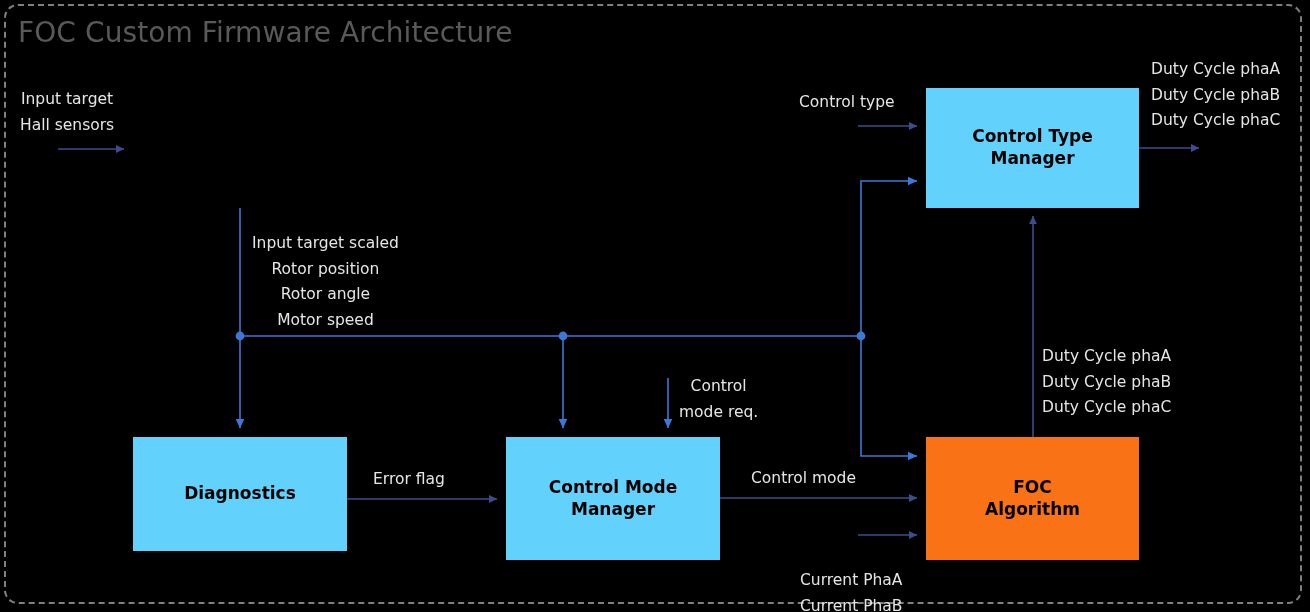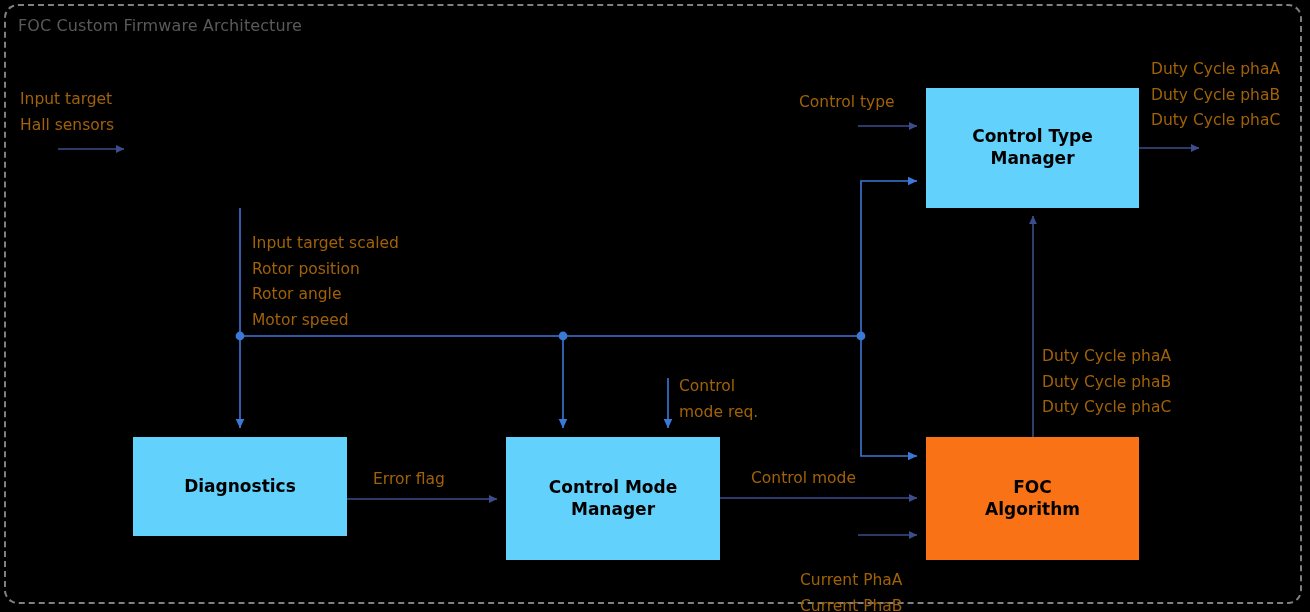--- a/index.html
+++ b/index.html
@@ -24,21 +24,21 @@
     height: 600px;
     border: 2px dashed #808080;
     border-radius: 14px;
     box-sizing: border-box;
     pointer-events: none;
   }
   .title {
     position: absolute;
     left: 18px;
     top: 16px;
-    font-size: 16px;
+    font-size: 28px;
     color: #595959;
     letter-spacing: 0.1px;
     white-space: nowrap;
   }
   .node {
     position: absolute;
     box-sizing: border-box;
     display: flex;
     align-items: center;
     justify-content: center;
@@ -46,24 +46,25 @@
     font-size: 17px;
     font-weight: bold;
     color: #000000;
     line-height: 1.28;
   }
   .node.cyan { background: #62D2FC; }
   .node.pink { background: #f97316; }
 
   .lbl {
     position: absolute;
-    color: #a16207;
+    color: #e5e5e5;
     font-size: 15.5px;
     line-height: 1.66;
     white-space: pre;
+    text-align: center;
   }
 
   svg.wires {
     position: absolute;
     left: 0;
     top: 0;
     width: 1310px;
     height: 612px;
     pointer-events: none;
     overflow: visible;
@@ -135,21 +136,21 @@
     </g>
 
     <g>
       <path d="M1139,148 L1199,148" stroke="#3B4E8C" stroke-width="1.6" fill="none" marker-end="url(#ar-dark)"></path>
     </g>
   </svg>
 
 
   <div class="node cyan" style="left:926px; top:88px; width:213px; height:120px;">Control Type<br>Manager</div>
 
-  <div class="node cyan" style="left:133px; top:437px; width:214px; height:99px;">Diagnostics</div>
+  <div class="node cyan" style="left:133px; top:437px; width:214px; height:114px;">Diagnostics</div>
 
   <div class="node cyan" style="left:506px; top:437px; width:214px; height:123px;">Control Mode<br>Manager</div>
 
   <div class="node pink" style="left:926px; top:437px; width:213px; height:123px;">FOC<br>Algorithm</div>
 
   <div class="lbl" style="left:20px; top:87px;">Input target
 Hall sensors</div>
 
   <div class="lbl" style="left:252px; top:231px;">Input target scaled
 Rotor position

